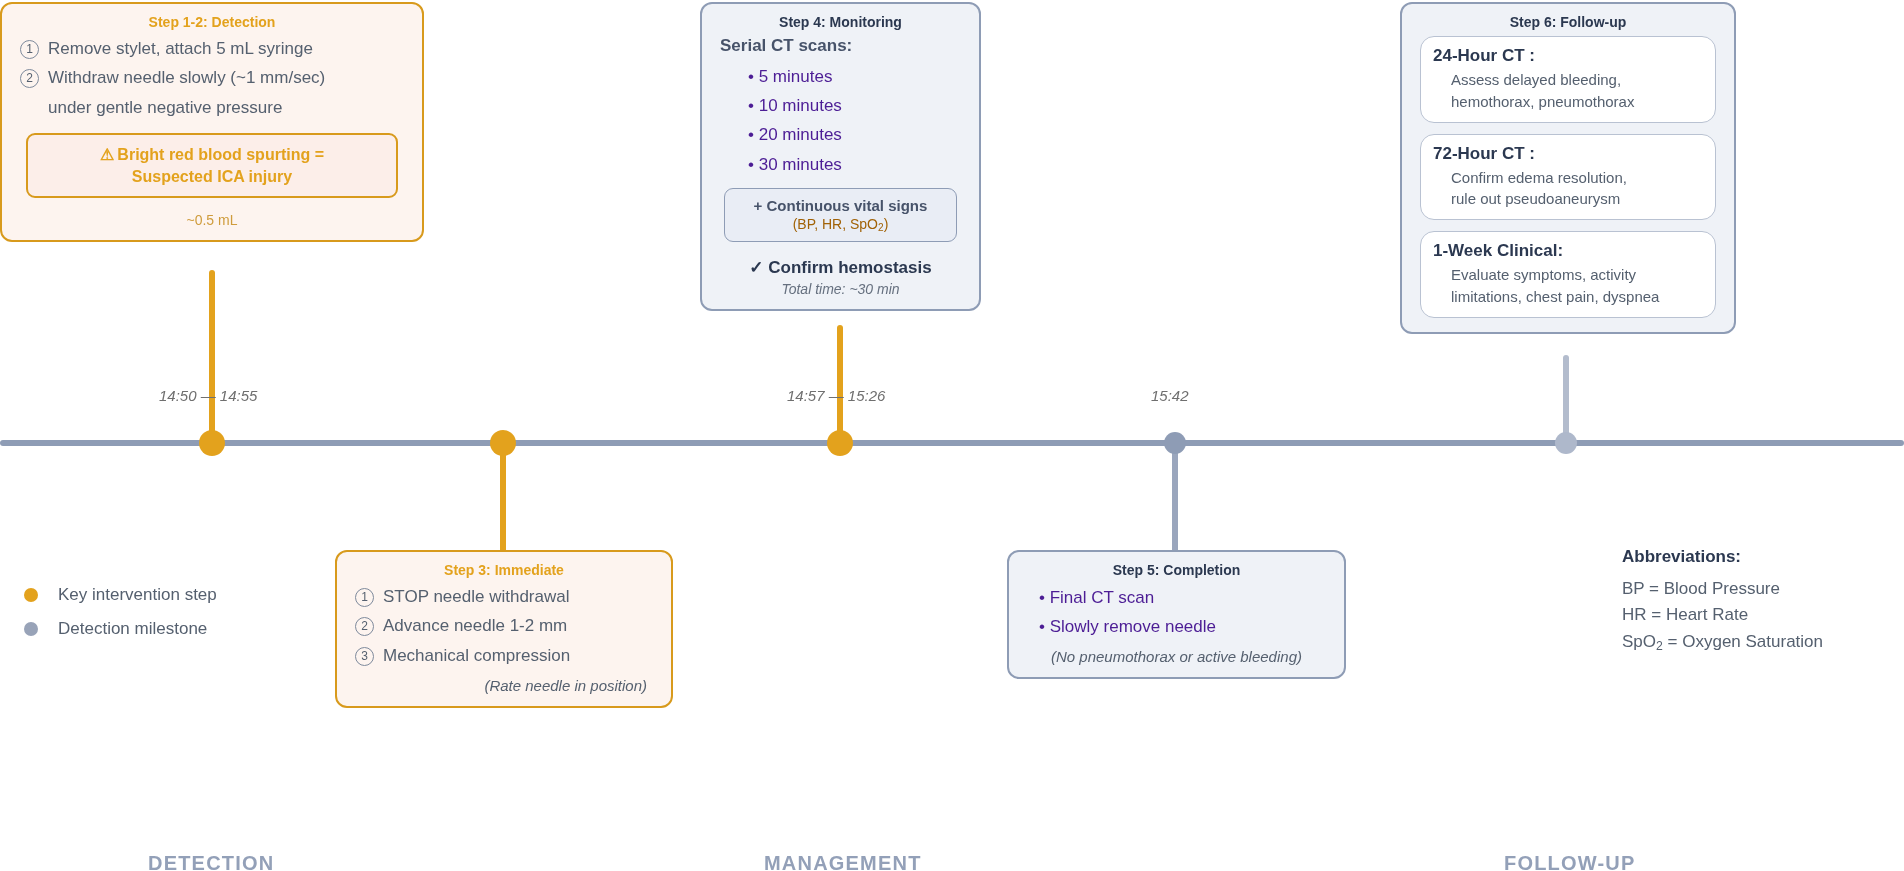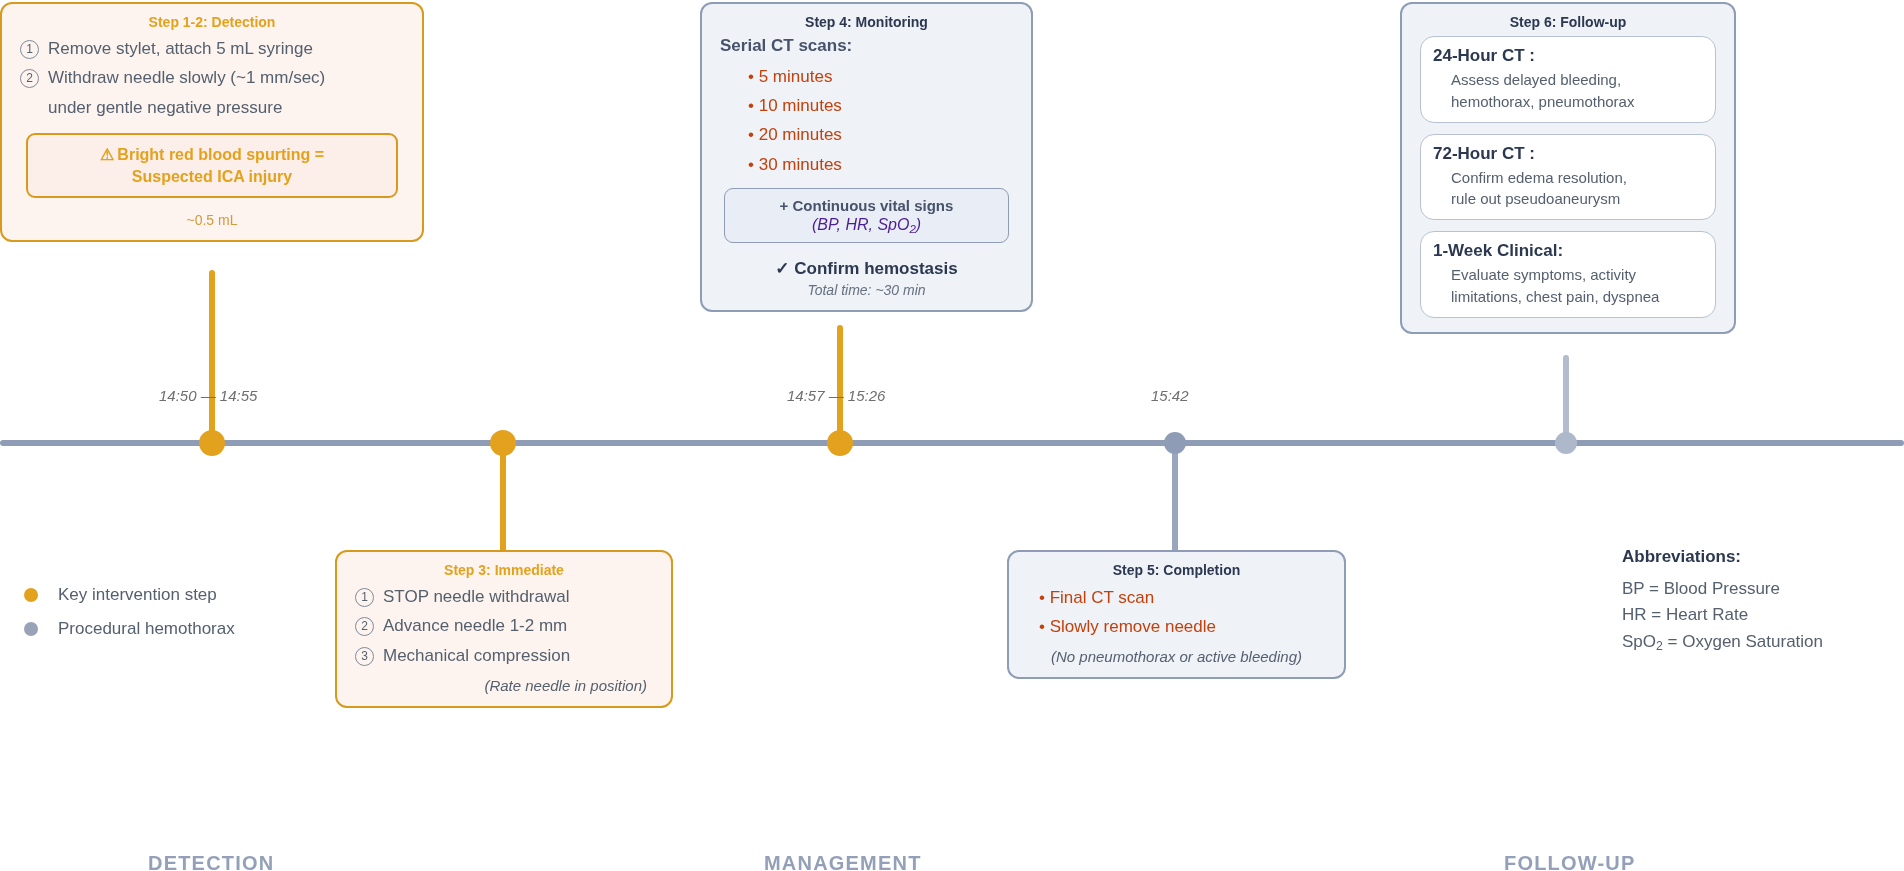--- a/index.html
+++ b/index.html
@@ -69,31 +69,31 @@
   }
   .warn-ico { font-size: 16px; margin-right: 3px; }
   .sub-note {
     text-align: center; font-size: 14px; color: #cf9c3c; margin-top: 14px;
   }
 
   .bold-head {
     font-size: 17px; font-weight: bold; color: #47536a; margin-bottom: 7px;
   }
   .bullet {
-    font-size: 17px; color: #c2410c; line-height: 1.6;
+    font-size: 17px; color: #4c1d95; line-height: 1.6;
     padding-left: 22px; text-indent: -10px; margin-bottom: 2px;
   }
   .bullet.indent2 { padding-left: 38px; }
 
   .inner-box {
     margin: 10px 4px 0; border: 1.6px solid #8e9cb5; border-radius: 9px;
     background: #e9edf5; padding: 8px 20px; text-align: center;
   }
   .inner-box .ib-title { font-weight: bold; font-size: 15px; color: #47536a; }
-  .inner-box .ib-sub   { font-size: 16px; color: #4c1d95; margin-top: 2px; font-style: italic; }
+  .inner-box .ib-sub   { font-size: 14px; color: #a16207; margin-top: 2px; }
 
   .confirm {
     text-align: center; font-weight: bold; font-size: 17px;
     color: #2b3850; margin-top: 15px;
   }
   .total-time {
     text-align: center; font-style: italic; font-size: 14px;
     color: #66707f; margin-top: 3px;
   }
   .italic-note {
@@ -183,21 +183,21 @@
         <span>Advance needle 1-2 mm</span>
       </div>
       <div class="step-line">
         <span class="num-circle">3</span>
         <span>Mechanical compression</span>
       </div>
       <div class="italic-note" style="text-align:right; padding-right:6px;">(Rate needle in position)</div>
     </div>
   </div>
 
-  <div class="card slate" style="left:700px; top:2px; width:333px;">
+  <div class="card slate" style="left:700px; top:2px; width:281px;">
     <div class="card-title">Step 4: Monitoring</div>
     <div class="card-body">
       <div class="bold-head">Serial CT scans:</div>
       <div class="bullet indent2">• <span>5 minutes</span></div>
       <div class="bullet indent2">• <span>10 minutes</span></div>
       <div class="bullet indent2">• <span>20 minutes</span></div>
       <div class="bullet indent2">• <span>30 minutes</span></div>
 
       <div class="inner-box">
         <div class="ib-title">+ Continuous vital signs</div>
@@ -236,21 +236,21 @@
     </div>
   </div>
 
   <div class="legend" style="left:24px; top:585px;">
     <div class="legend-row">
       <span class="legend-dot" style="background:#e3a21d;"></span>
       <span class="legend-label">Key intervention step</span>
     </div>
     <div class="legend-row">
       <span class="legend-dot" style="background:#98a3b8;"></span>
-      <span class="legend-label">Procedural hemothorax</span>
+      <span class="legend-label">Detection milestone</span>
     </div>
   </div>
 
   <div class="abbr" style="left:1622px; top:547px;">
     <div class="abbr-title">Abbreviations:</div>
     <div class="abbr-line">BP = Blood Pressure</div>
     <div class="abbr-line">HR = Heart Rate</div>
     <div class="abbr-line"><span>SpO</span><sub>2</sub><span> = Oxygen Saturation</span></div>
   </div>
 

